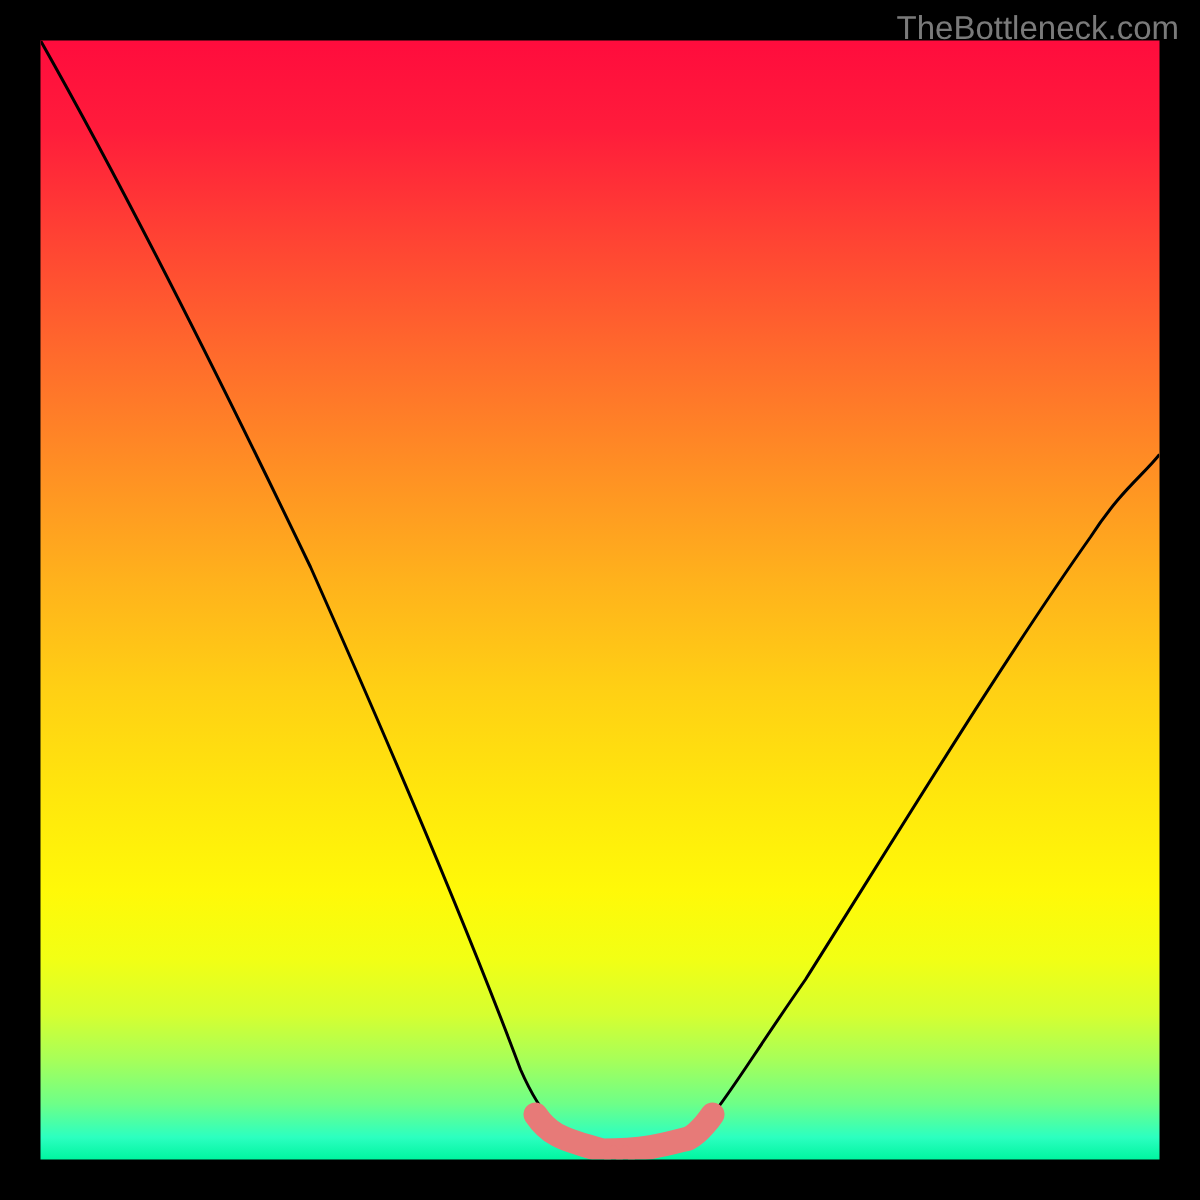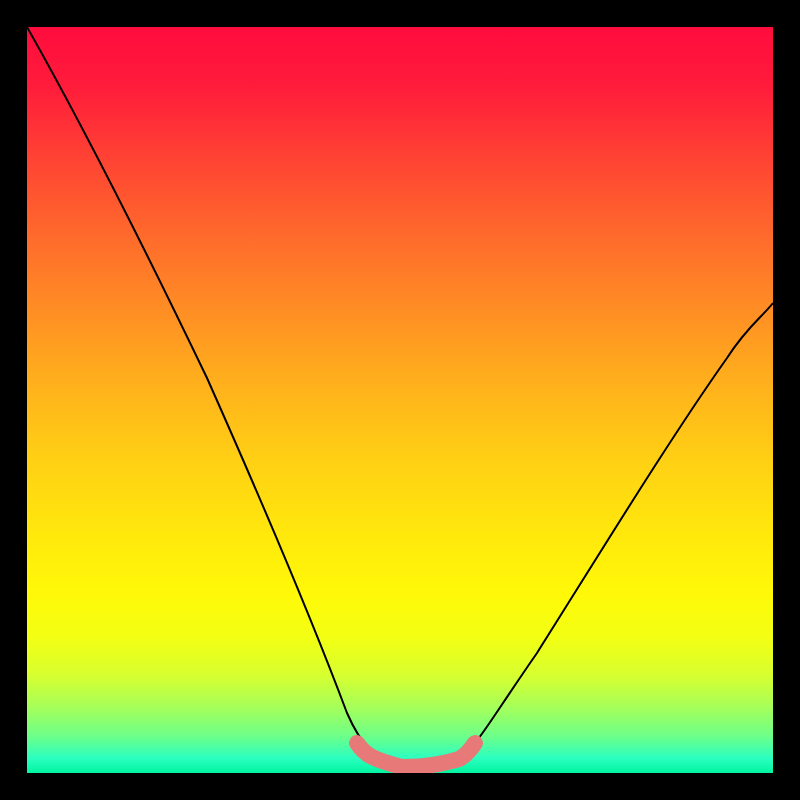--- a/index.html
+++ b/index.html
@@ -56,20 +56,21 @@
     top: 0;
     width: 746px;
     height: 746px;
   }
 </style>
 </head>
 <body>
 
 <div class="chart-container">
 
+  <div class="watermark">TheBottleneck.com</div>
 
   <div class="plot-area">
 
     <svg class="curve" viewBox="0 0 746 746" preserveAspectRatio="none">
 
       <path fill="none" stroke="#000" stroke-width="2" d="M 0 0
                C 60 106, 120 226, 180 351
                C 240 486, 290 606, 320 686
                C 335 720, 345 728, 375 740
                C 395 746, 405 740, 432 730

